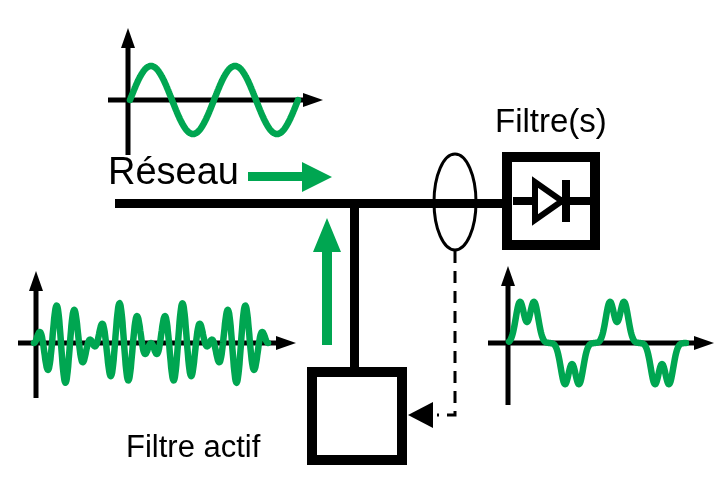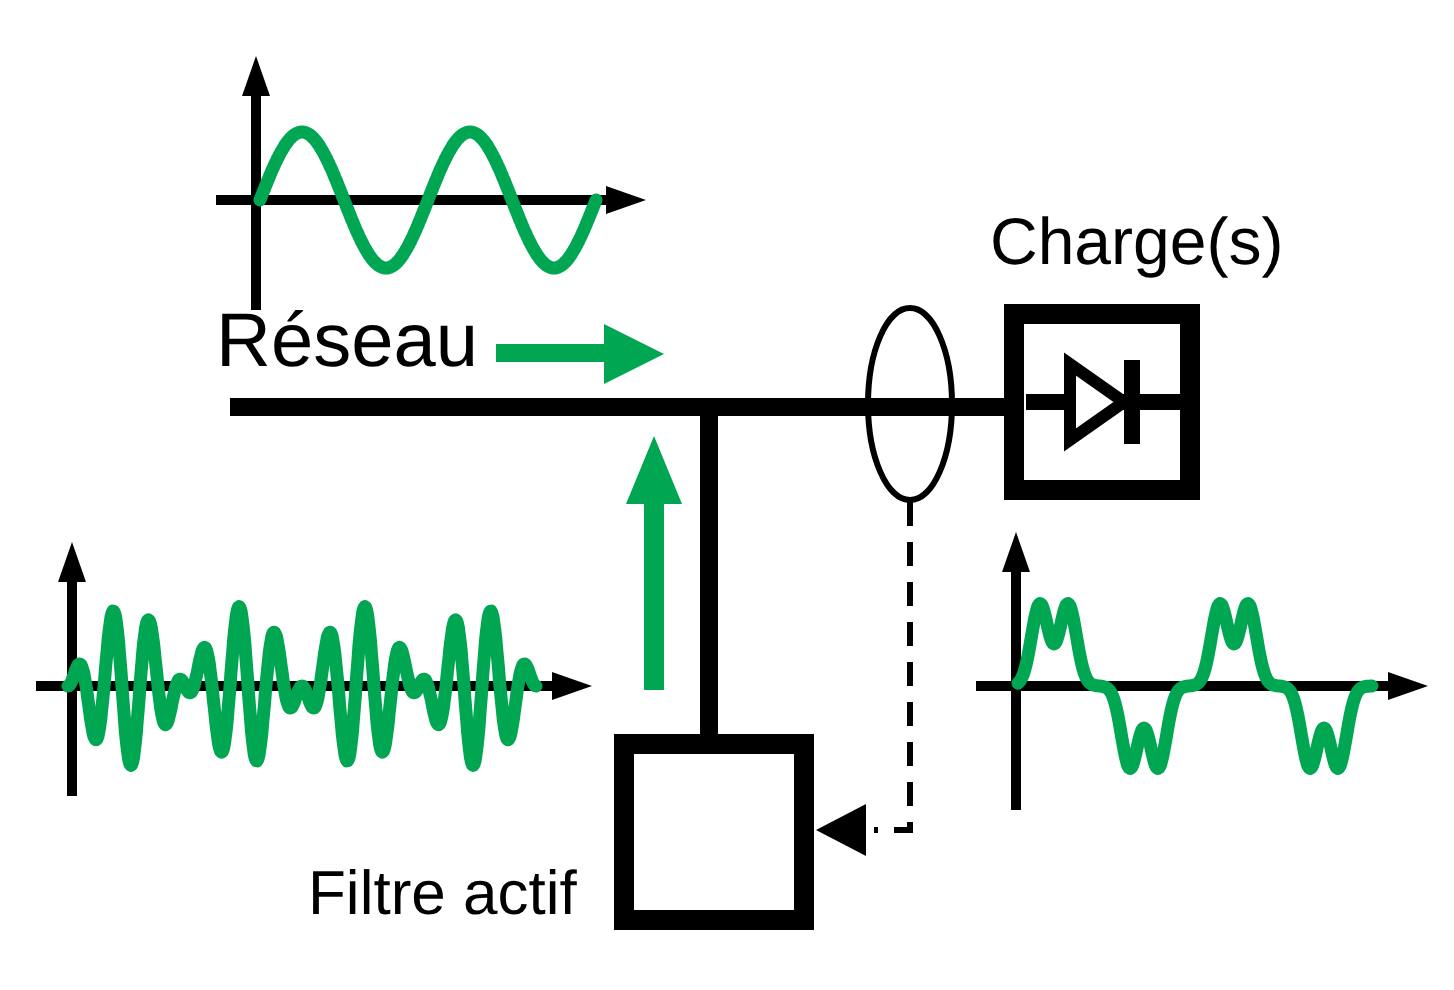--- a/index.html
+++ b/index.html
@@ -13,21 +13,21 @@
   .stage svg{position:absolute;left:0;top:0;}
   .lbl{
     position:absolute;
     color:var(--ink,#000);
     white-space:nowrap;
     line-height:1.05;
     user-select:none;
   }
   .lbl-reseau{left:108px;top:152px;font-size:38px;}
   .lbl-charges{left:495px;top:104px;font-size:33px;}
-  .lbl-filtre{left:126px;top:431px;font-size:31px;margin-left:28px;}
+  .lbl-filtre{left:126px;top:431px;font-size:31px;}
   .wave{fill:none;stroke:var(--wave,#00a651);stroke-width:6.5;stroke-linecap:round;stroke-linejoin:round;}
   .axis{stroke:var(--ink,#000);stroke-width:5;fill:none;stroke-linecap:butt;}
   .axishead{fill:var(--ink,#000);stroke:none;}
   .greenfill{fill:var(--wave,#00a651);stroke:none;}
   .thick{fill:var(--ink,#000);stroke:none;}
   .boxframe{fill:#fff;stroke:var(--ink,#000);stroke-width:10;}
   .sensor{fill:#fff;stroke:var(--ink,#000);stroke-width:3;}
   .dash{fill:none;stroke:var(--ink,#000);stroke-width:3;stroke-dasharray:12 8;}
   .diode-lead{stroke:var(--ink,#000);stroke-width:8;fill:none;}
   .diode-tri{fill:#fff;stroke:var(--ink,#000);stroke-width:6;stroke-linejoin:miter;}
@@ -82,15 +82,15 @@
 
     <rect class="boxframe" x="312" y="372" width="90" height="88"></rect>
 
     <g>
       <path class="dash" d="M455,251 L455,415 L437,415"></path>
       <polygon class="axishead" points="408,415 433,402 433,428"></polygon>
     </g>
   </svg>
 
   <div class="lbl lbl-reseau">Réseau</div>
-  <div class="lbl lbl-charges">Charge(s)</div>
+  <div class="lbl lbl-charges">Filtre(s)</div>
   <div class="lbl lbl-filtre">Filtre actif</div>
 </div>
 
 </body></html>

